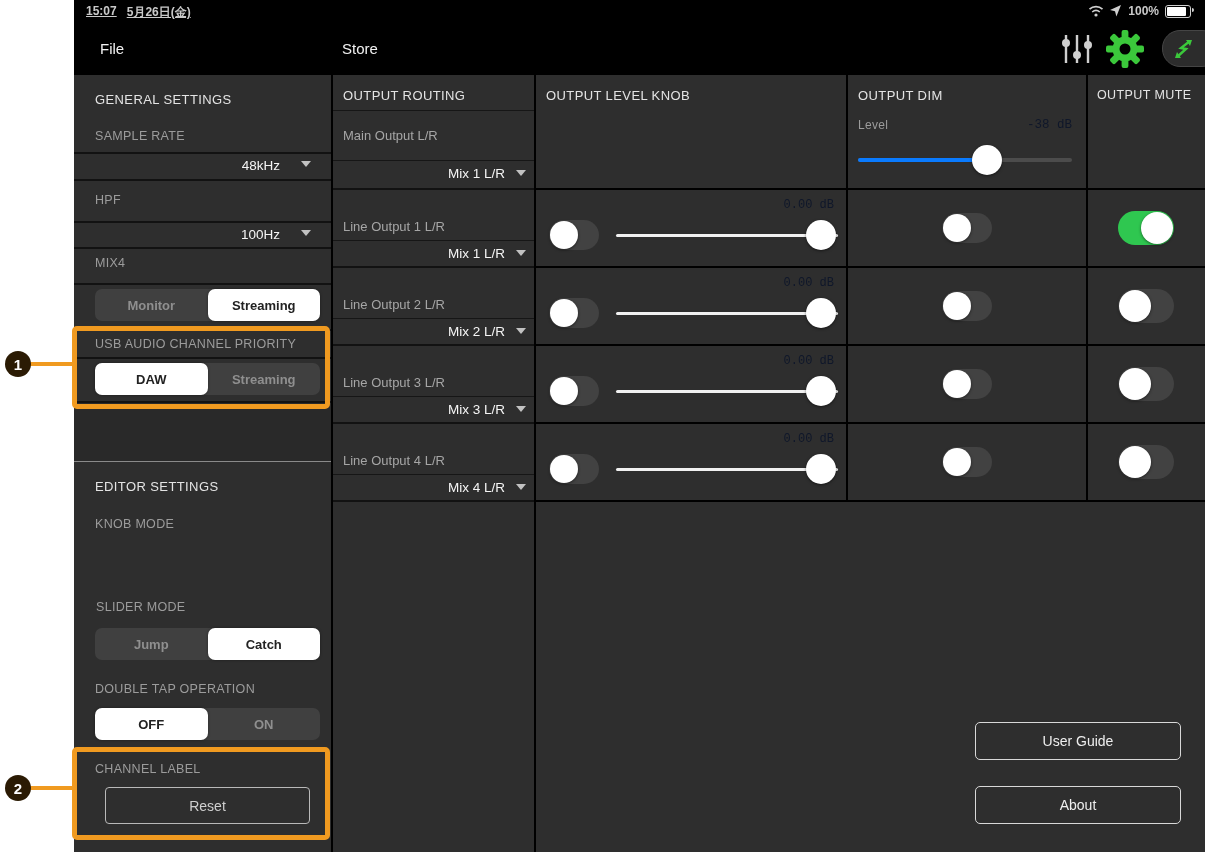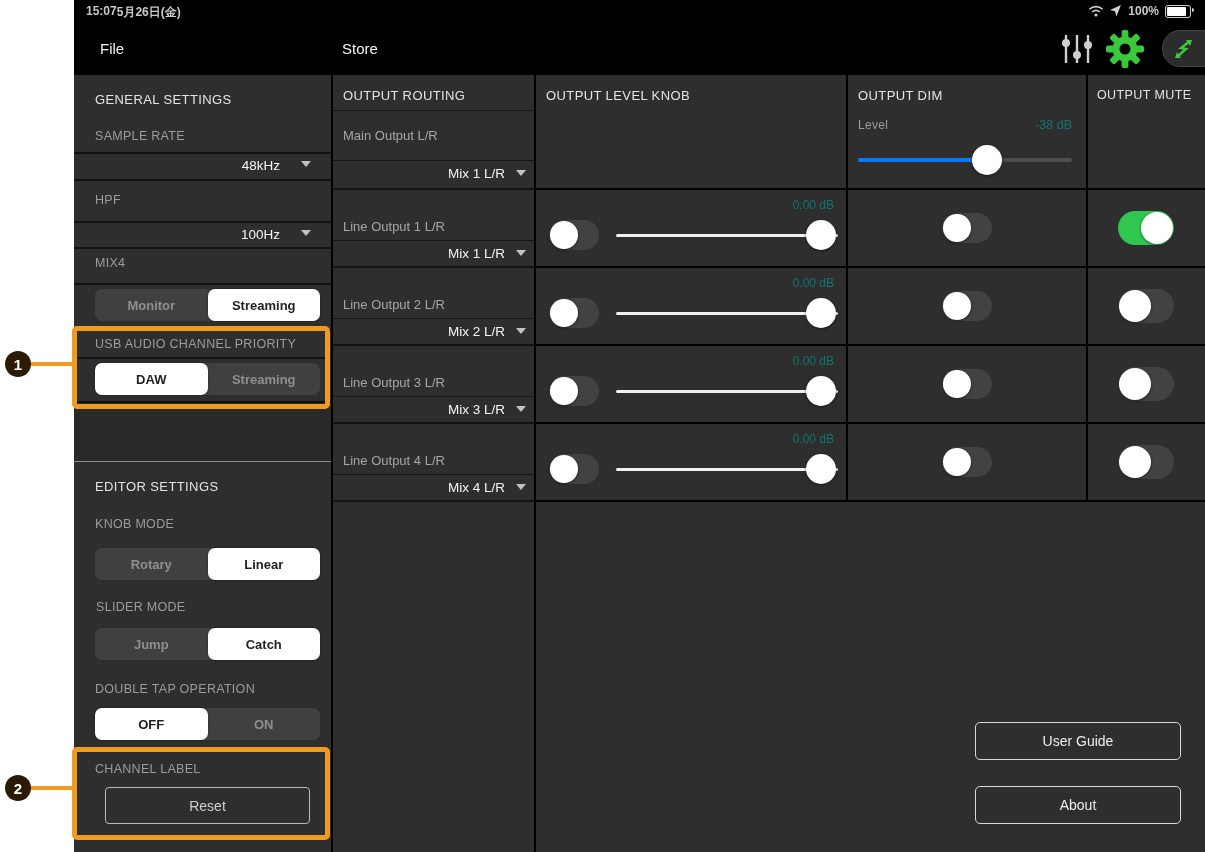--- a/index.html
+++ b/index.html
@@ -4,21 +4,21 @@
 <style>
   html,body{margin:0;padding:0;background:#fff;}
   .screen{position:relative;width:1205px;height:852px;background:#ffffff;overflow:hidden;
           font-family:"Liberation Sans",sans-serif;-webkit-font-smoothing:antialiased;}
   .abs{position:absolute;}
   
   .app{position:absolute;left:74px;top:0;width:1131px;height:852px;background:#000;}
   
   .statusbar{position:absolute;left:74px;top:0;width:1131px;height:22px;background:#000;color:#c9c9c9;
              font-size:12px;font-weight:bold;}
-  .sb-left{position:absolute;left:12px;top:4px;display:flex;gap:0;}
+  .sb-left{position:absolute;left:12px;top:4px;display:flex;gap:10px;text-decoration:underline;}
   .sb-right{position:absolute;right:14px;top:4px;display:flex;gap:6px;align-items:center;}
   .battery{width:24px;height:11px;border:1px solid #cfcfcf;border-radius:3px;position:relative;}
   .battery .fill{position:absolute;left:1px;top:1px;bottom:1px;width:19px;background:#fff;border-radius:1px;}
   .battery .nub{position:absolute;right:-4px;top:2.5px;width:2.5px;height:4px;background:#cfcfcf;border-radius:0 2px 2px 0;}
   
   .toolbar{position:absolute;left:74px;top:22px;width:1131px;height:53px;background:#000;color:#fff;}
   .tb-label{position:absolute;top:0;height:53px;display:flex;align-items:center;font-size:15px;color:#f2f2f2;}
   .tb-dd{position:absolute;left:66px;top:13px;width:178px;height:30px;background:#3d3d3d;border-radius:4px;
          display:flex;align-items:center;color:#fff;font-size:15px;padding-left:10px;box-sizing:border-box;}
   .caret{width:0;height:0;border-left:5px solid transparent;border-right:5px solid transparent;
@@ -49,21 +49,21 @@
   .toggle{position:absolute;width:50px;height:30px;border-radius:15px;background:#424242;}
   .toggle .knob{position:absolute;left:1px;top:1px;width:28px;height:28px;border-radius:50%;background:#fff;
                 box-shadow:0 1px 3px rgba(0,0,0,.5);}
   .toggle.big{width:56px;height:34px;border-radius:17px;}
   .toggle.big .knob{width:32px;height:32px;}
   .toggle.on{background:#2fc750;}
   .toggle.on .knob{left:auto;right:1px;}
   
   .lk-track{position:absolute;height:3px;background:#f1f1f1;border-radius:2px;}
   .lk-thumb{position:absolute;width:30px;height:30px;border-radius:50%;background:#fff;box-shadow:0 1px 3px rgba(0,0,0,.5);}
-  .db-label{position:absolute;font-size:12px;color:#0f766e;text-align:right;}
+  .db-label{position:absolute;font-size:12px;color:#0f172a;text-align:right;font-family:Liberation Mono, monospace;}
   .dim-track{position:absolute;height:4px;background:#4c4c4c;border-radius:2px;}
   .dim-fill{position:absolute;left:0;top:0;height:4px;background:#0a7bff;border-radius:2px;}
   
   .anno-box{position:absolute;border:5px solid #f09a20;border-radius:5px;z-index:50;}
   .anno-line{position:absolute;height:4px;background:#f09a20;z-index:50;}
   .anno-marker{position:absolute;width:26px;height:26px;border-radius:50%;background:#2b1b04;color:#fff;
                display:flex;align-items:center;justify-content:center;font-size:15px;font-weight:bold;z-index:51;}
 </style>
 </head>
 <body>
@@ -165,24 +165,20 @@
   <div class="hline" style="left:74px;top:357px;width:257px;"></div>
   <div class="seg" style="left:95px;top:363px;">
     <div class="seg-opt sel">DAW</div>
     <div class="seg-opt">Streaming</div>
   </div>
   <div class="hline" style="left:74px;top:401px;width:257px;"></div>
 
   <div class="sec-title" style="left:95px;top:479px;">EDITOR SETTINGS</div>
 
   <div class="sub-label" style="left:95px;top:517px;">KNOB MODE</div>
-  <div class="seg" style="left:95px;top:548px;">
-    <div class="seg-opt">Rotary</div>
-    <div class="seg-opt sel">Linear</div>
-  </div>
 
   <div class="sub-label" style="left:96px;top:600px;">SLIDER MODE</div>
   <div class="seg" style="left:95px;top:628px;">
     <div class="seg-opt">Jump</div>
     <div class="seg-opt sel">Catch</div>
   </div>
 
   <div class="sub-label" style="left:95px;top:682px;">DOUBLE TAP OPERATION</div>
   <div class="seg" style="left:95px;top:708px;">
     <div class="seg-opt sel">OFF</div>

